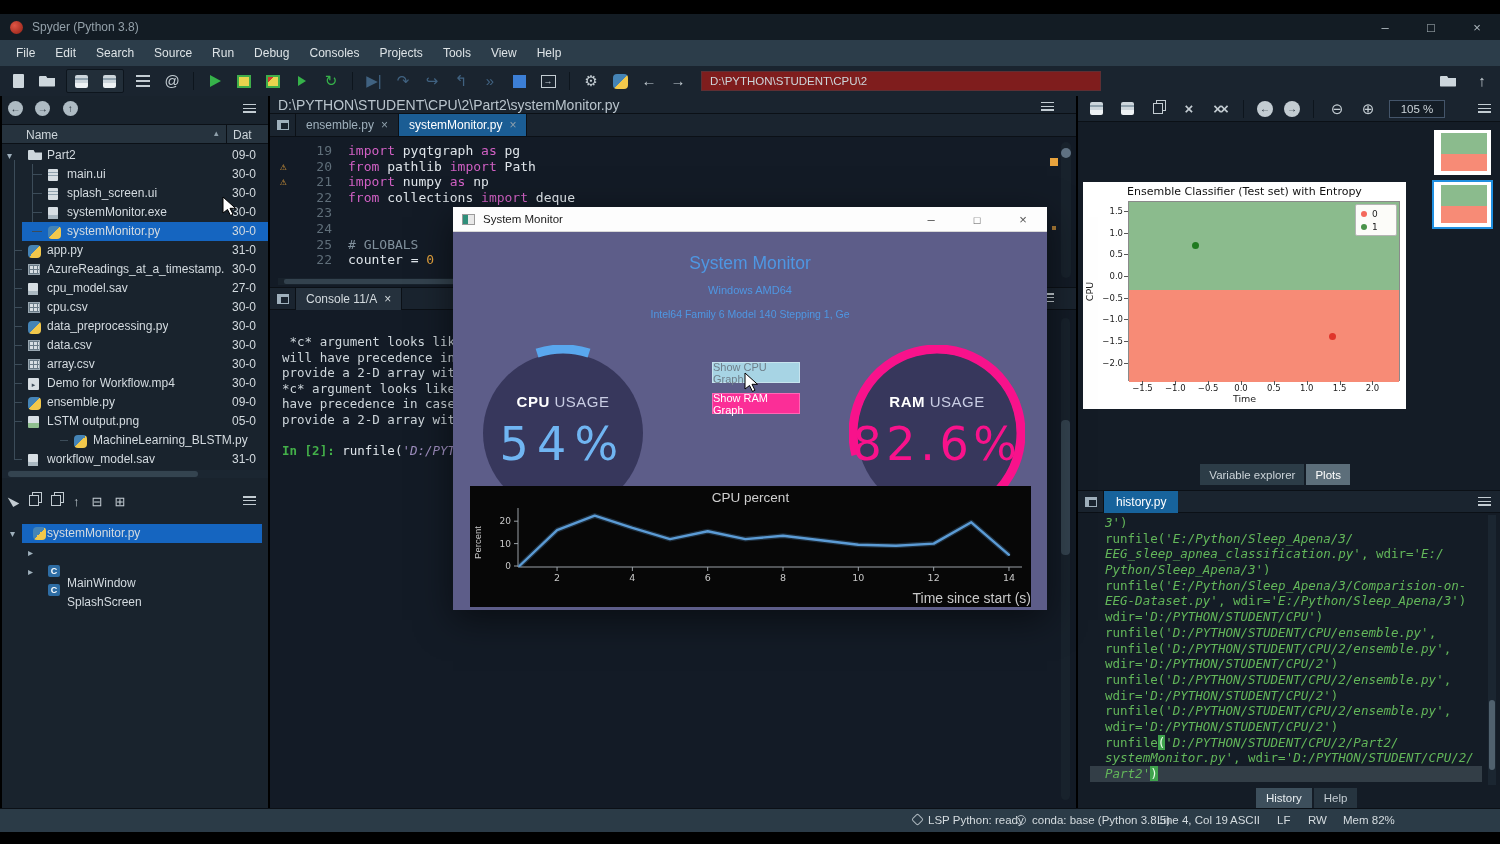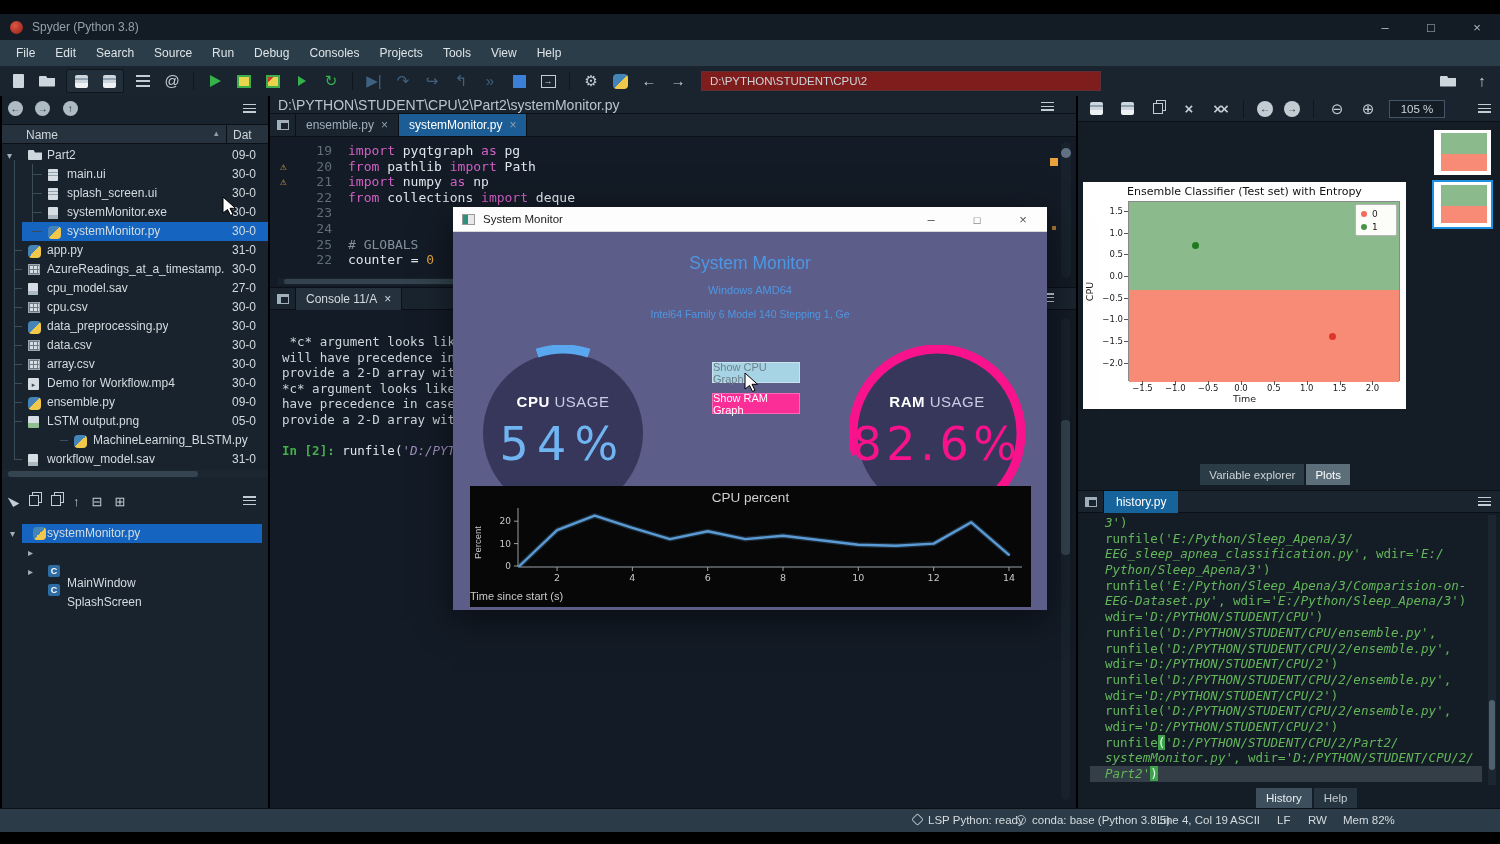--- a/index.html
+++ b/index.html
@@ -156,21 +156,21 @@
 .gauge{position:absolute;width:176px;height:176px;overflow:hidden}
 .gauge svg{position:absolute;left:0;top:0}
 .glabel{position:absolute;left:0;top:48px;width:100%;text-align:center;font-size:15px;color:#c9cde4;letter-spacing:.5px}
 .glabel b{color:#fff}
 .gvalue{position:absolute;left:0;top:72px;width:100%;text-align:center;font-size:46px;font-family:"DejaVu Sans",sans-serif;font-weight:400}
 .smbtn{position:absolute;width:88px;height:21px;font-size:11px;display:flex;align-items:center;justify-content:center;font-family:"Liberation Sans",sans-serif}
 .smbtn.cpu{background:#a7d4e4;border:1px solid #c7e4ee;color:#6f7f8a}
 .smbtn.ram{background:#fb2e97;border:1px solid #ff66b5;color:#fff}
 .smchart{position:absolute;left:17px;top:254px;width:561px;height:121px;background:#070707}
 .smchart-title{position:absolute;left:0;top:4px;width:100%;text-align:center;color:#cfcfcf;font-size:13.5px}
-.smchart-xlab{position:absolute;left:0;top:104px;width:100%;text-align:left;color:#c9c9c9;font-size:11px}
+.smchart-xlab{position:absolute;left:0;top:104px;width:100%;text-align:right;color:#c9c9c9;font-size:14px}
 .smchart-ylab{position:absolute;left:-9px;top:51px;transform:rotate(-90deg);color:#c9c9c9;font-size:9.5px}
 .cursor{position:absolute;z-index:100;width:16px;height:22px}
 </style>
 </head>
 <body>
 
 <div id="screen">
 
   <div class="titlebar">
     <span class="spy-logo"></span>

